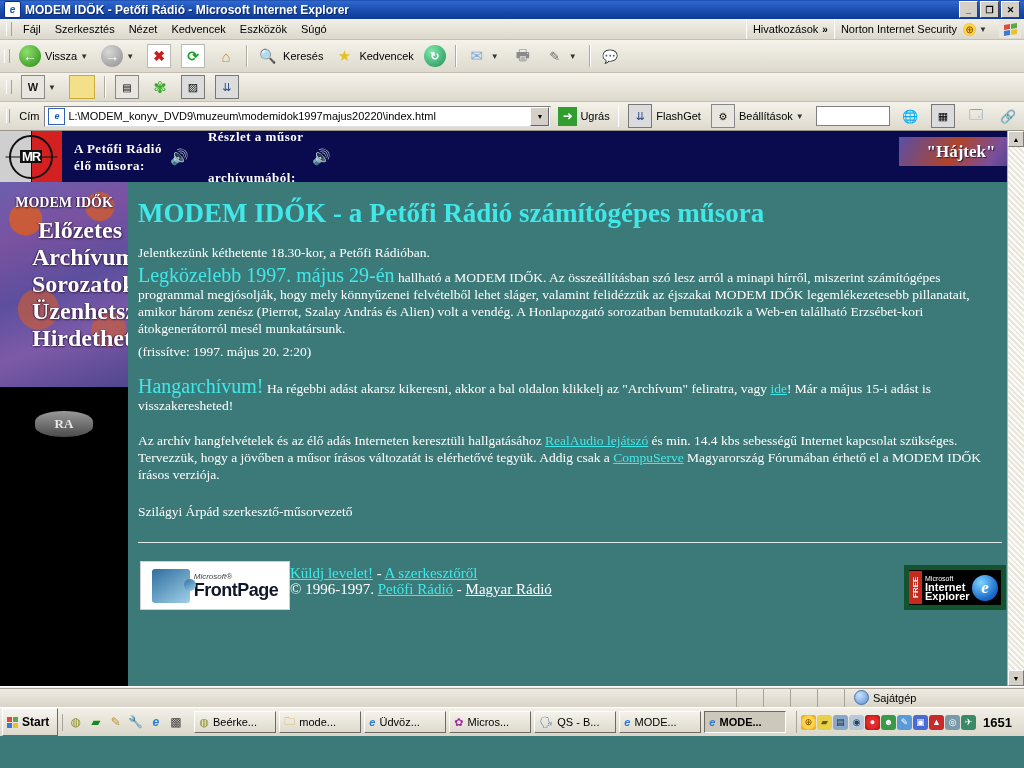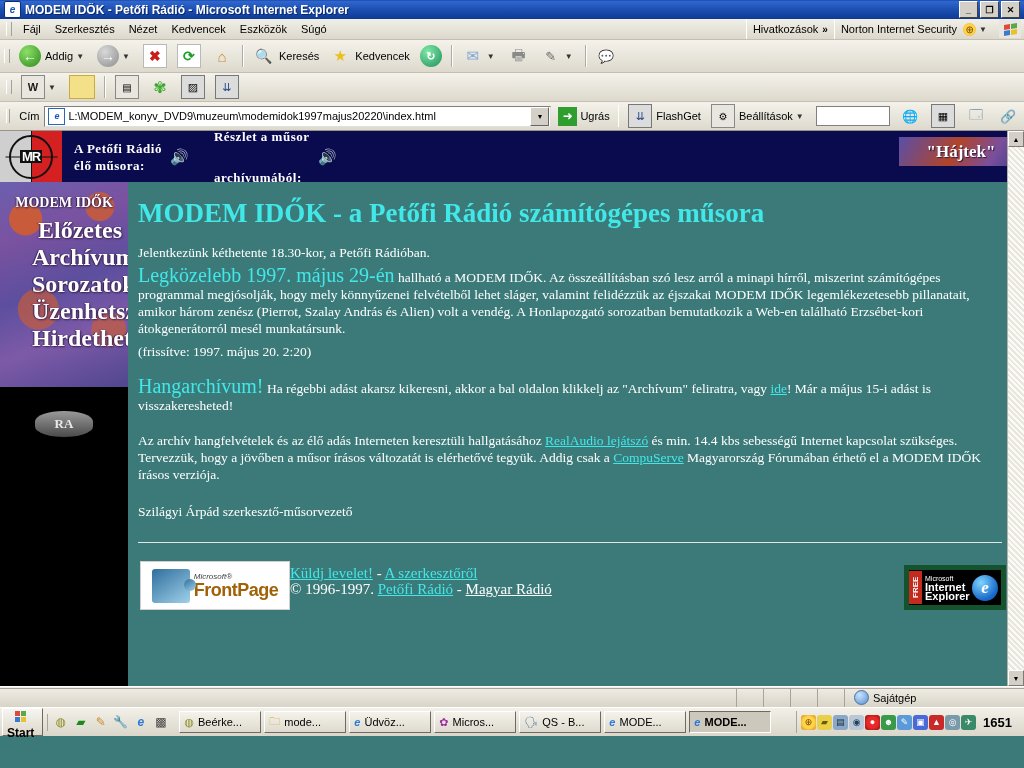--- a/index.html
+++ b/index.html
@@ -112,21 +112,21 @@
   .mrtext{
     background:#111;color:#fff;font-size:13px;font-weight:bold;letter-spacing:-1px;
     padding:0 2px;z-index:2;line-height:13px;font-family:"Liberation Sans",sans-serif;
   }
   .bannertxt{
     color:#ffffff;font-family:"Liberation Serif",serif;
     font-size:13px;font-weight:bold;letter-spacing:.5px;line-height:17px;
     display:flex;flex-direction:column;justify-content:center;
   }
   .bn1{margin-left:12px;}
-  .bn2{margin-left:16px;gap:24px;}
+  .bn2{margin-left:10px;gap:24px;}
   .spk{
     width:28px;display:flex;align-items:center;justify-content:center;color:#3a6ae0;font-size:15px;
     margin:0 4px;
   }
   .hajtek{
     position:absolute;right:1px;top:6px;width:124px;height:29px;
     background:linear-gradient(120deg,#5a4fa8,#b0442a 45%,#7a4f9c 75%,#3c3c88);
     display:flex;align-items:center;justify-content:center;overflow:hidden;
   }
   .hajtek span{color:#fff;font-weight:bold;font-size:17px;font-family:"Liberation Serif",serif;text-shadow:1px 1px 1px #2a1a4a;}
@@ -178,21 +178,21 @@
   .fp-puzzle{
     width:38px;height:34px;background:linear-gradient(145deg,#2f6e9e,#9fd0e8);
     position:relative;border-radius:3px;
   }
   .fp-puzzle:after{
     content:"";position:absolute;right:-6px;top:10px;width:12px;height:12px;border-radius:50%;
     background:linear-gradient(145deg,#2f6e9e,#9fd0e8);
   }
   .fp-txt{line-height:1;font-family:"Liberation Sans",sans-serif;}
   .fp-txt .ms{font-size:8px;color:#444;display:block;font-style:italic;}
-  .fp-txt .fpn{font-size:18px;font-weight:bold;color:#a16207;display:block;letter-spacing:-.5px;}
+  .fp-txt .fpn{font-size:18px;font-weight:bold;color:#0f172a;display:block;letter-spacing:-.5px;}
   .fcenter{flex:1 1 auto;text-align:left;font-size:15px;line-height:16px;padding-top:4px;}
   .ie-logo{
     width:92px;height:35px;background:#000;border:5px solid #14532d;flex:0 0 auto;
     display:flex;align-items:center;margin-top:4px;
   }
   .ie-free{
     width:13px;height:33px;background:#c42b1c;color:#fff;font-size:8px;font-weight:bold;
     display:flex;align-items:center;justify-content:center;
     writing-mode:vertical-rl;transform:rotate(180deg);font-family:"Liberation Sans",sans-serif;
   }
@@ -230,21 +230,21 @@
   
   .taskbar{
     height:28px;display:flex;align-items:center;
     background:linear-gradient(180deg,#f2f0e8,#dad6ca);
     border-top:1px solid #fff;
   }
   .startbtn{
     display:flex;align-items:center;gap:4px;padding:2px 8px 2px 4px;height:22px;margin-left:2px;
     background:linear-gradient(180deg,#f6f5f0,#ddd8cc);
     border:1px solid #fff;border-right-color:#6e6a63;border-bottom-color:#6e6a63;
-    font-size:12px;font-weight:bold;flex-direction:column;
+    font-size:12px;font-weight:bold;
   }
   .qlaunch{display:flex;align-items:center;gap:3px;padding:0 4px;margin-left:4px;border-left:1px solid #a8a49b;}
   .qicon{width:17px;height:17px;display:flex;align-items:center;justify-content:center;font-size:12px;}
   .tasks{display:flex;align-items:center;gap:3px;margin-left:6px;}
   .task{
     display:flex;align-items:center;gap:4px;width:82px;height:22px;padding:0 4px;box-sizing:border-box;
     background:linear-gradient(180deg,#f4f2ea,#dedacf);
     border:1px solid #fff;border-right-color:#6e6a63;border-bottom-color:#6e6a63;
     font-size:11px;white-space:nowrap;overflow:hidden;
   }
@@ -296,21 +296,21 @@
             <i style="background:#e8c22a"></i>
           </div>
     </div>
   </div>
 </div>
 
 <div class="toolbar">
   <div class="grip"></div>
   <div class="tbtn">
     <span class="circ" style="background:radial-gradient(circle at 35% 30%,#8ce06a,#2d8a18);">←</span>
-    <span class="lbl">Addig</span>
+    <span class="lbl">Vissza</span>
     <span class="dropcar">▼</span>
   </div>
   <div class="tbtn">
     <span class="circ" style="background:radial-gradient(circle at 35% 30%,#d8d8d8,#8d8d8d);">→</span>
     <span class="dropcar">▼</span>
   </div>
   <div class="tbtn">
     <span class="sq" style="background:#fff;border:1px solid #b9b9b9;color:#c81e1e;font-weight:bold;">✖</span>
   </div>
   <div class="tbtn">

